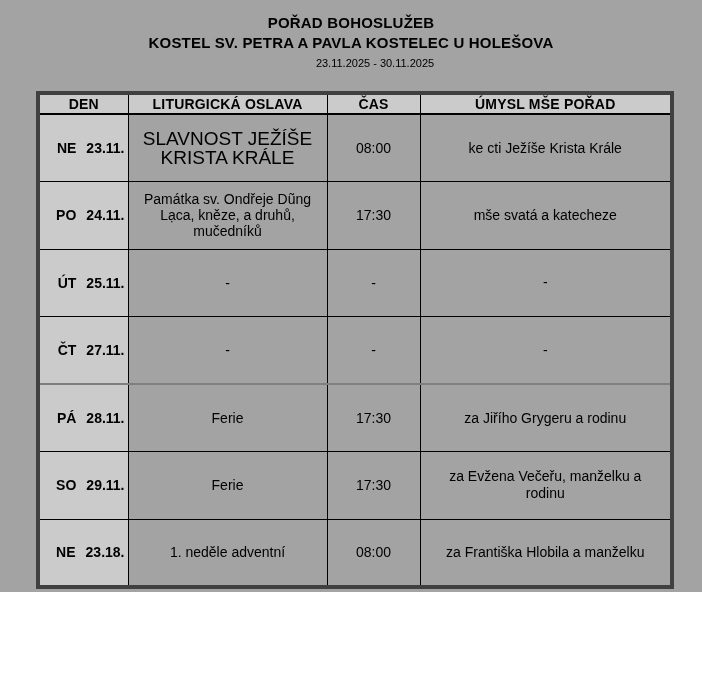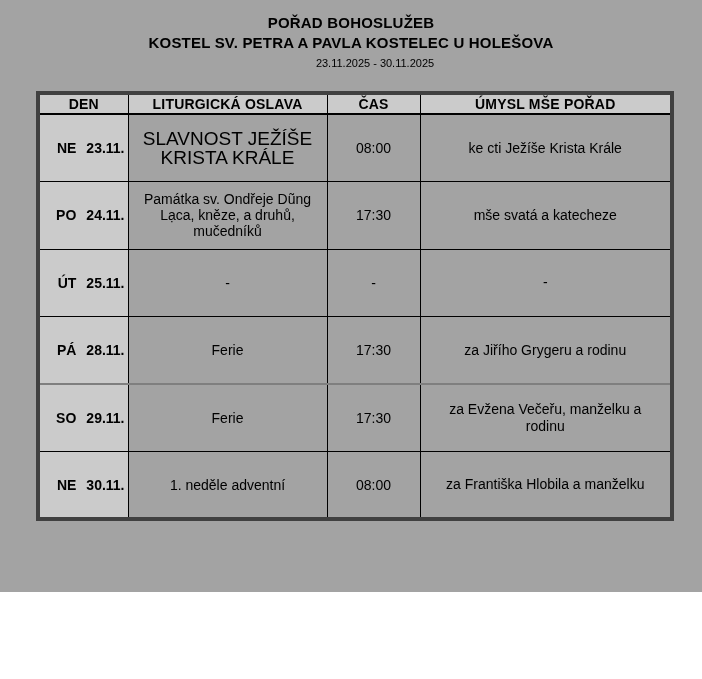--- a/index.html
+++ b/index.html
@@ -122,20 +122,28 @@
   <tr>
     <td class="day-cell">
       <span class="day-abbr">ÚT</span><span class="day-date">25.11.</span>
     </td>
     <td class="celebration-cell">-</td>
     <td class="time-cell">-</td>
     <td class="intention-cell">-</td>
   </tr>
 
 
+  <tr>
+    <td class="day-cell">
+      <span class="day-abbr">ČT</span><span class="day-date">27.11.</span>
+    </td>
+    <td class="celebration-cell">-</td>
+    <td class="time-cell">-</td>
+    <td class="intention-cell">-</td>
+  </tr>
 
   <tr>
     <td class="day-cell">
       <span class="day-abbr">PÁ</span><span class="day-date">28.11.</span>
     </td>
     <td class="celebration-cell">Ferie</td>
     <td class="time-cell">17:30</td>
     <td class="intention-cell">za Jiřího Grygeru a rodinu</td>
   </tr>
 
@@ -143,21 +151,21 @@
     <td class="day-cell">
       <span class="day-abbr">SO</span><span class="day-date">29.11.</span>
     </td>
     <td class="celebration-cell">Ferie</td>
     <td class="time-cell">17:30</td>
     <td class="intention-cell">za Evžena Večeřu, manželku a rodinu</td>
   </tr>
 
   <tr>
     <td class="day-cell">
-      <span class="day-abbr">NE</span><span class="day-date">30.11.</span>
+      <span class="day-abbr">NE</span><span class="day-date">23.18.</span>
     </td>
     <td class="celebration-cell">1. neděle adventní</td>
     <td class="time-cell">08:00</td>
     <td class="intention-cell">za Františka Hlobila a manželku</td>
   </tr>
 </tbody>
   </table>
 
 </div>
 

